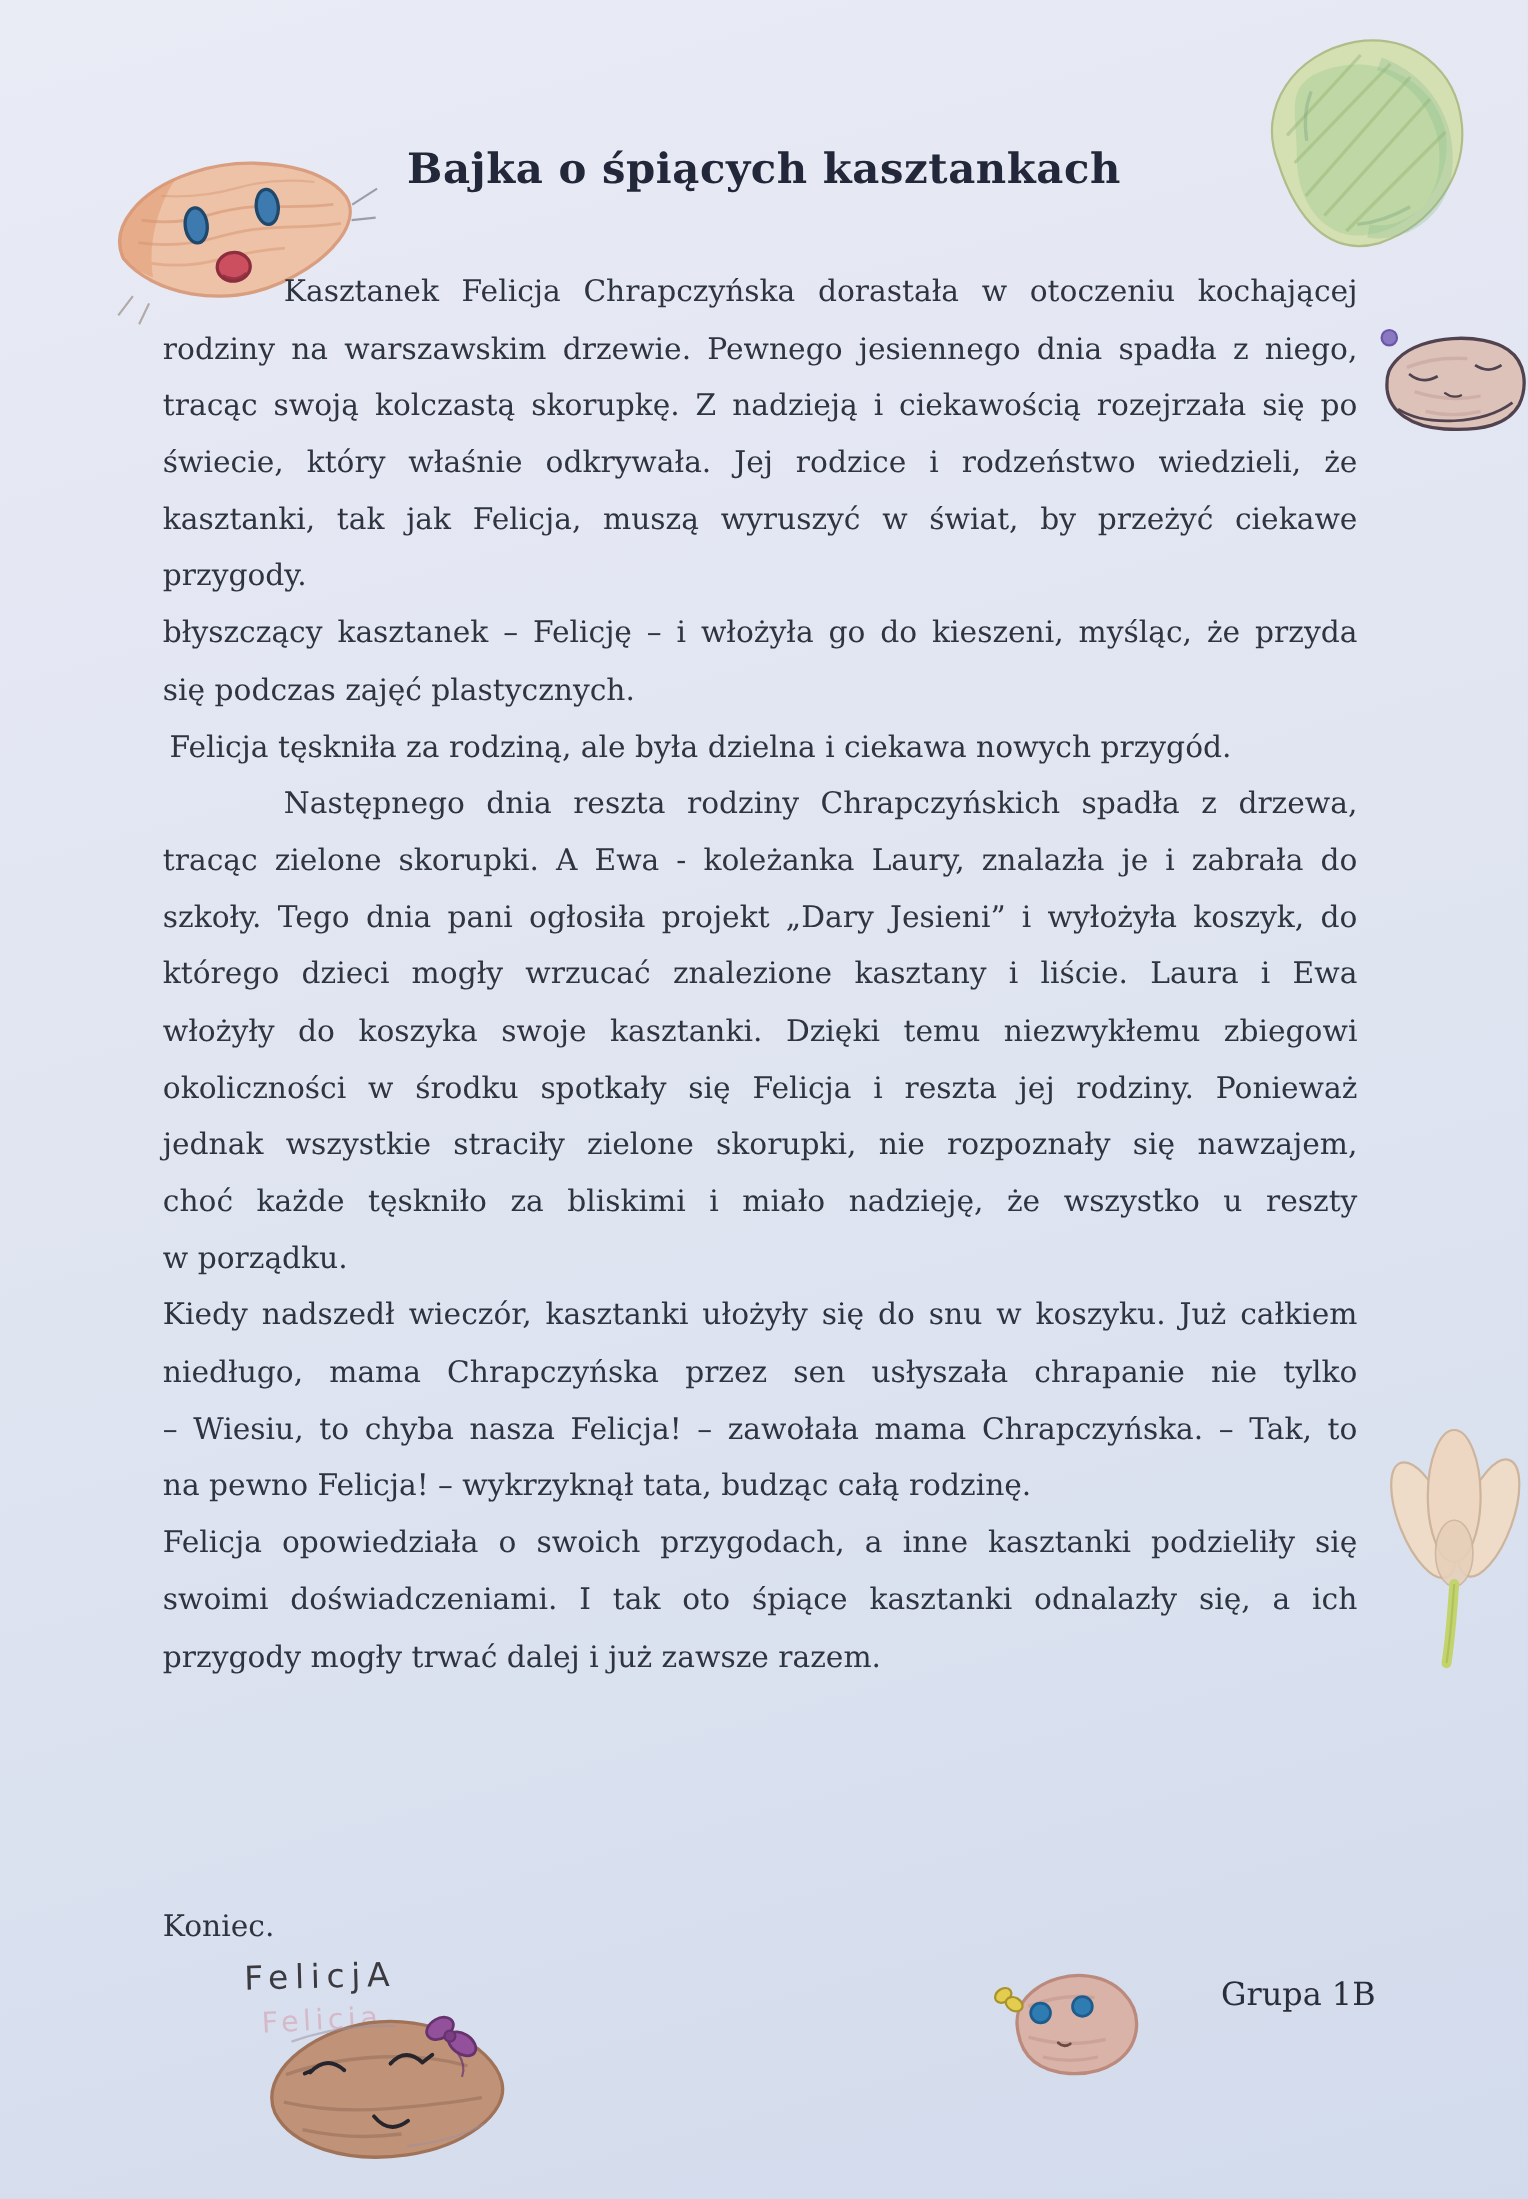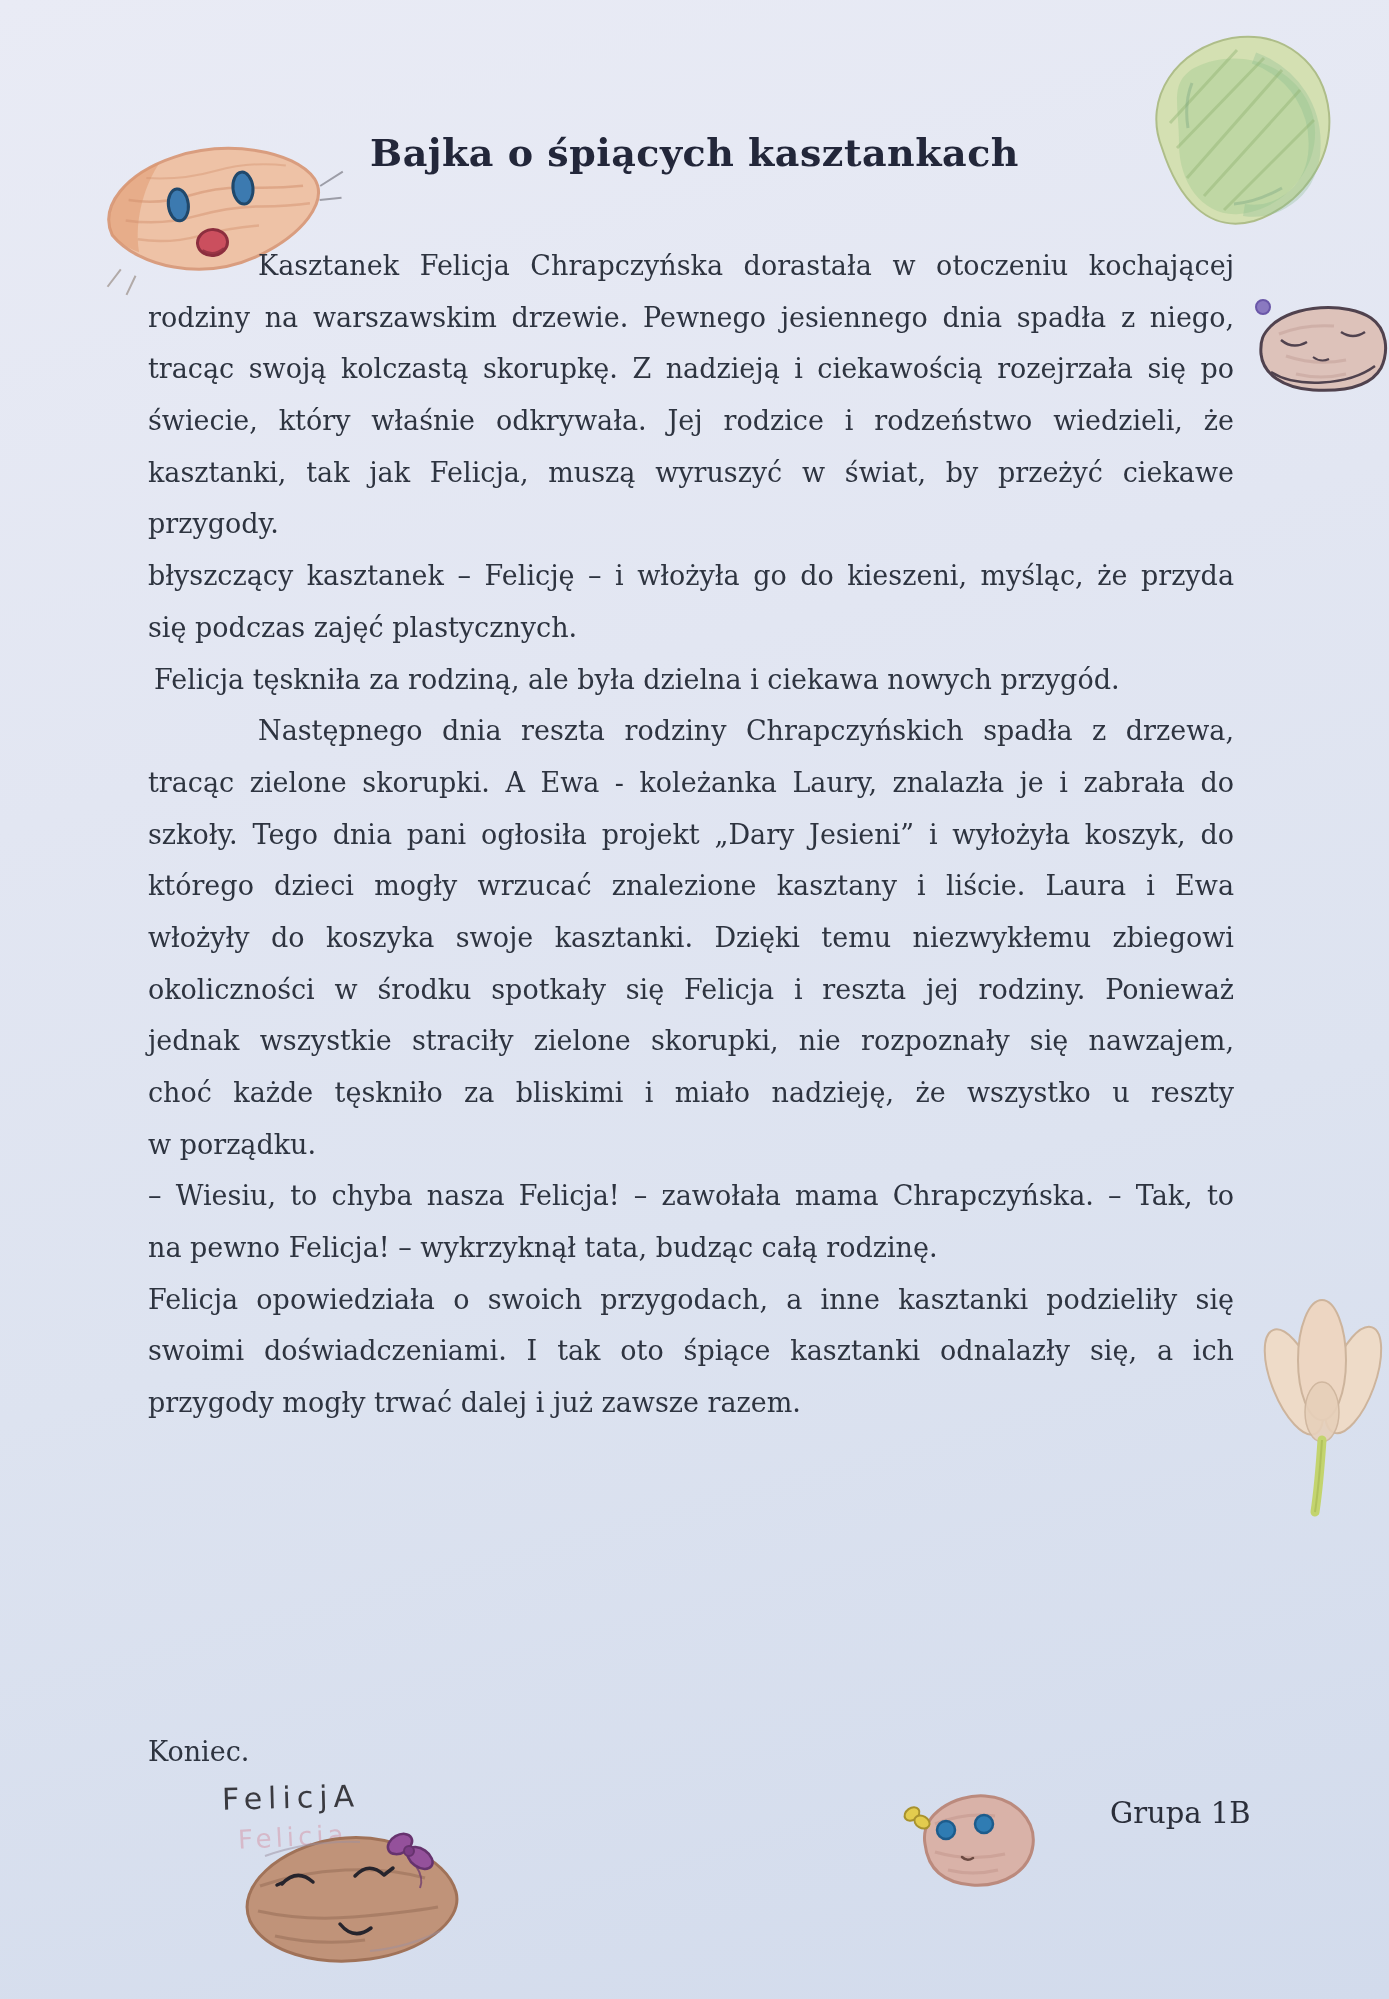--- a/index.html
+++ b/index.html
@@ -110,20 +110,22 @@
     <div class="line e ind-sm">Felicja tęskniła za rodziną, ale była dzielna i ciekawa nowych przygód.</div>
     <div class="line j ind">Następnego dnia reszta rodziny Chrapczyńskich spadła z drzewa,</div>
     <div class="line j">tracąc zielone skorupki. A Ewa - koleżanka Laury, znalazła je i zabrała do</div>
     <div class="line j">szkoły.  Tego dnia pani ogłosiła projekt „Dary Jesieni” i wyłożyła koszyk, do</div>
     <div class="line j">którego dzieci mogły wrzucać znalezione kasztany i liście. Laura i Ewa</div>
     <div class="line j">włożyły do koszyka swoje kasztanki. Dzięki temu niezwykłemu zbiegowi</div>
     <div class="line j">okoliczności w środku spotkały się Felicja i reszta jej rodziny. Ponieważ</div>
     <div class="line j">jednak wszystkie straciły zielone skorupki, nie rozpoznały się nawzajem,</div>
     <div class="line j">choć każde tęskniło za bliskimi i miało nadzieję, że wszystko u reszty</div>
     <div class="line e">w porządku.</div>
+    <div class="line j">Kiedy nadszedł wieczór, kasztanki ułożyły się do snu w koszyku. Już całkiem</div>
+    <div class="line j">niedługo, mama Chrapczyńska przez sen usłyszała chrapanie nie tylko</div>
     <div class="line j">– Wiesiu, to chyba nasza Felicja! – zawołała mama Chrapczyńska. – Tak, to</div>
     <div class="line e">na pewno Felicja! – wykrzyknął tata, budząc całą rodzinę.</div>
     <div class="line j">Felicja opowiedziała o swoich przygodach, a inne kasztanki podzieliły się</div>
     <div class="line j">swoimi doświadczeniami. I tak oto śpiące kasztanki odnalazły się, a ich</div>
     <div class="line e">przygody mogły trwać dalej i już zawsze razem.</div>
   </div>
 
   <div class="ending">Koniec.</div>
 
   <div class="signature">FelicjA</div>

